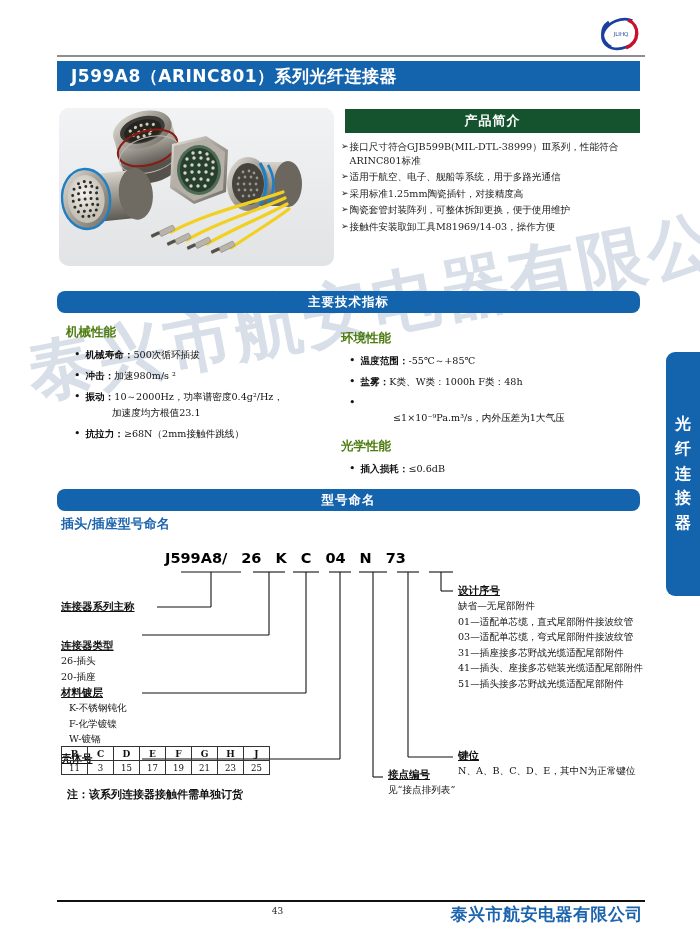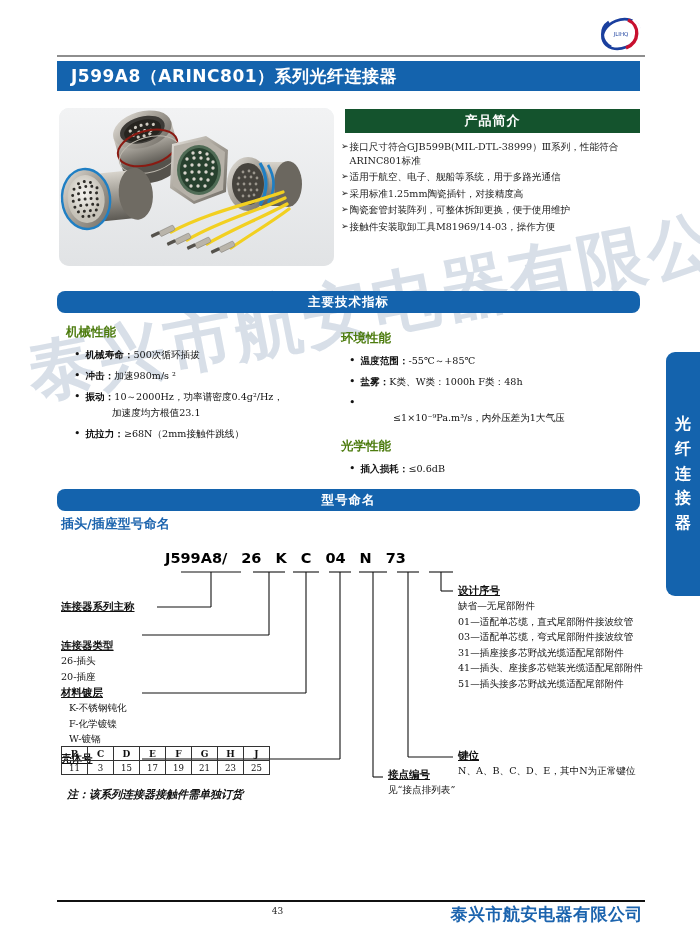--- a/index.html
+++ b/index.html
@@ -142,21 +142,21 @@
     border-collapse: collapse;
     font-family: "DejaVu Serif", serif;
   }
   .shell-table td {
     border: 1px solid #333; width: 26px; height: 14px;
     text-align: center; font-size: 8.6px; color: #111;
   }
   .shell-table tr.hdr td { font-weight: bold; font-size: 9px; }
   .note {
     position: absolute; left: 10px; top: 272px;
-    font-family: "DejaVu Serif", serif; font-size: 11px; font-weight: bold; color: #111; font-style: italic;
+    font-family: "DejaVu Serif", serif; font-size: 11px; font-weight: bold; color: #111;
   }
 
   
   .side-tab {
     position: absolute; right: 0; top: 352px; width: 34px; height: 244px;
     background: #1463ad;
     border-radius: 9px 0 0 9px;
     display: flex; flex-direction: column; align-items: center; justify-content: center;
     z-index: 5;
   }

